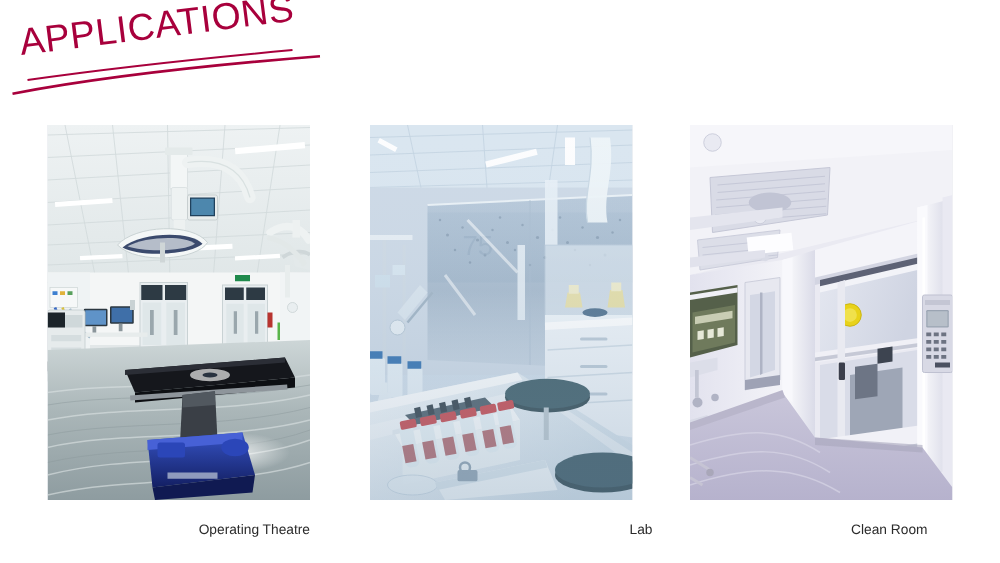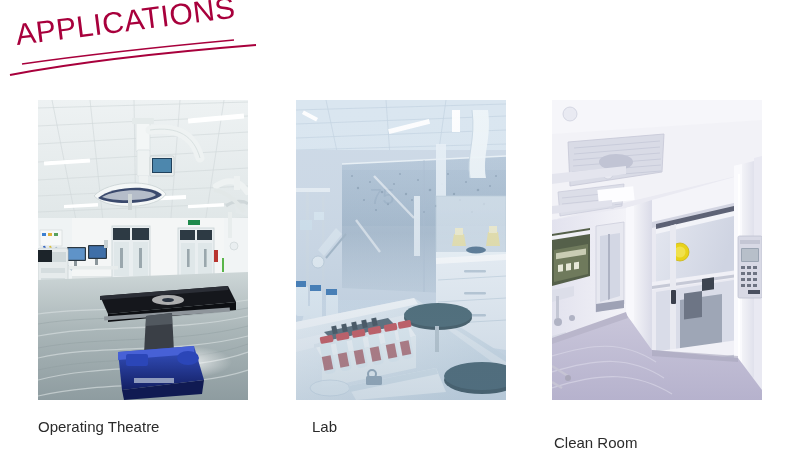--- a/index.html
+++ b/index.html
@@ -55,29 +55,29 @@
     background: #dfe3ea;
   }
   #panel-0 { left: 38px; }
   #panel-1 { left: 296px; }
   #panel-2 { left: 552px; }
 
   .caption {
     position: absolute;
     top: 418px;
     width: 210px;
-    text-align: left;
-    font-size: 15px;
+    text-align: right;
+    font-size: 11px;
     color: #2b2b2b;
     font-family: "Liberation Sans", sans-serif;
     white-space: nowrap;
   }
   #caption-0 { left: 38px; }
   #caption-1 { left: 312px; }
-  #caption-2 { left: 554px; margin-top: 16px; }
+  #caption-2 { left: 532px; }
 
   .scene { position: absolute; inset: 0; }
   .sv { position: absolute; display: block; width: 100%; height: 100%; }
 </style>
 </head>
 <body>
 
 <div id="title-block">
   <svg id="title-underline" viewBox="0 0 250 40">
     <path d="M2,37 C70,24 160,14 248,7" fill="none" stroke="#A8003C" stroke-width="2.2"></path>

